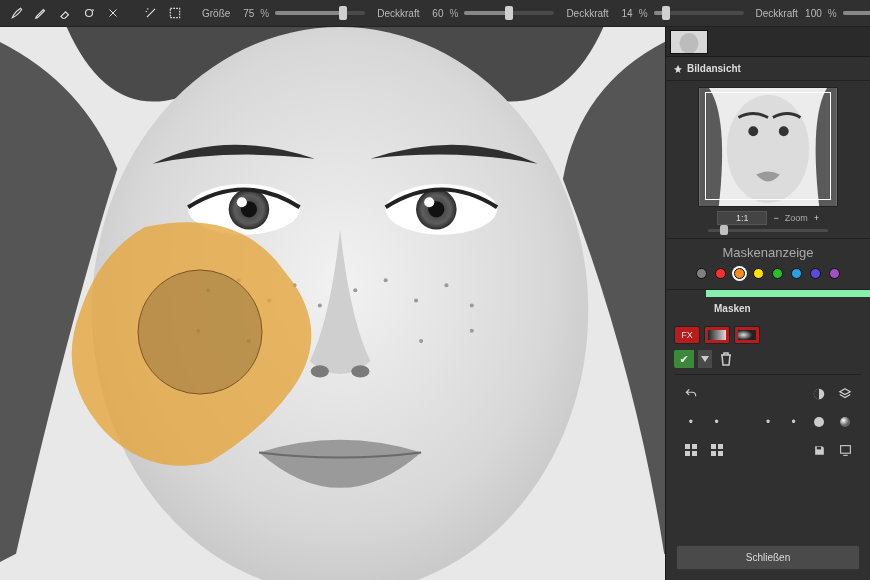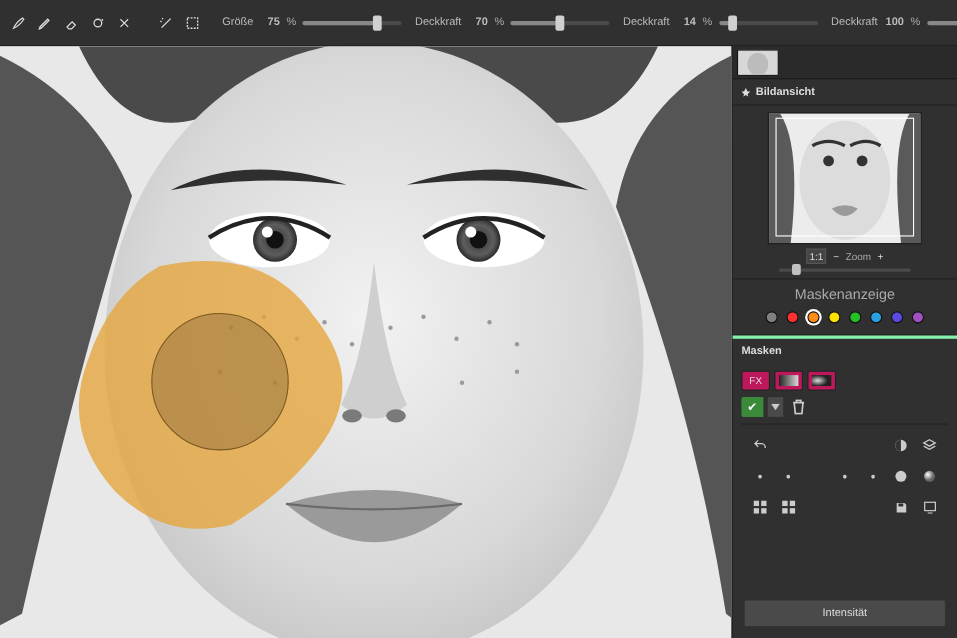--- a/index.html
+++ b/index.html
@@ -1,42 +1,42 @@
 <!DOCTYPE html>
 <html><head>
 <meta charset="utf-8">
 <style>
   * { margin: 0; padding: 0; box-sizing: border-box; }
   html, body { width: 870px; height: 580px; overflow: hidden; font-family: Arial, Helvetica, sans-serif; background: #1a1a1a; color: #c0c0c0; font-size: 10px; }
   .app { display: flex; flex-direction: column; width: 100%; height: 100%; }
 
   
   .toolbar {
-    height: 42px;
+    height: 27px;
     background: #303030;
     display: flex;
     align-items: center;
     padding: 0 6px;
     gap: 4px;
     border-bottom: 1px solid #222;
     justify-content: space-between;
   }
   .tool-icons { display: flex; align-items: center; gap: 2px; }
   .tool-icons .tool-btn {
     width: 22px; height: 22px;
     display: flex; align-items: center; justify-content: center;
     border-radius: 2px;
     color: #ddd;
     cursor: pointer;
   }
   .toolbar .sep { width: 1px; height: 20px; background: #454545; margin: 0 4px; }
   .sliders { display: flex; align-items: center; gap: 12px; flex: 1; }
   .slider-group { display: flex; align-items: center; gap: 6px; font-size: 10px; color: #bbb; }
   .slider-group .label { white-space: nowrap; }
-  .slider-group .value { white-space: nowrap; min-width: 18px; text-align: right; font-weight: bold; }
+  .slider-group .value { white-space: nowrap; min-width: 18px; text-align: right; }
   .slider-group .unit { color: #aaa; }
   .slider-track {
     width: 90px; height: 4px; background: #4a4a4a; position: relative; border-radius: 2px;
   }
   .slider-track .fill {
     height: 100%; background: #888; border-radius: 2px 0 0 2px;
   }
   .slider-track .thumb {
     width: 8px; height: 14px; background: #d0d0d0; border-radius: 2px;
     position: absolute; top: -5px; transform: translateX(-4px);
@@ -85,24 +85,24 @@
     position: absolute; border: 1px solid #fff;
     left: 6px; top: 4px; right: 6px; bottom: 6px;
   }
   .zoom-row { display: flex; align-items: center; justify-content: center; gap: 6px; font-size: 9px; color: #aaa; margin-top: 4px; }
   .zoom-row .zoom-slider { width: 120px; height: 3px; background: #4a4a4a; position: relative; border-radius: 2px; }
   .zoom-row .zoom-slider .thumb { width: 8px; height: 10px; background: #c0c0c0; border-radius: 2px; position: absolute; top: -4px; left: 10%; }
   .panel-label { text-align: center; font-size: 13px; color: #aaa; margin-bottom: 4px; }
   .color-dots { display: flex; justify-content: center; gap: 8px; padding: 4px 0; }
   .color-dot { width: 11px; height: 11px; border-radius: 50%; border: 1px solid #111; cursor: pointer; }
 
-  .mask-header { display: flex; align-items: flex-end; gap: 4px; padding: 6px 8px; font-size: 10px; font-weight: bold; color: #ddd; border-top: 3px solid #86efac; }
+  .mask-header { display: flex; align-items: flex-end; gap: 4px; padding: 6px 8px; font-size: 10px; font-weight: bold; color: #ddd; border-top: 7px solid #86efac; margin-left: 40px; }
   .mask-btns-row { display: flex; gap: 4px; }
   .mask-small-btn {
-    width: 26px; height: 18px; background: #be185d; border: 1px solid #222;
+    width: 26px; height: 18px; background: #b91c1c; border: 1px solid #222;
     display: flex; align-items: center; justify-content: center; font-size: 9px; color: #ddd;
     border-radius: 2px; cursor: pointer;
   }
   .mask-dropdown {
     display: flex; align-items: center; margin-top: 6px; gap: 4px;
   }
   .mask-dropdown .check {
     width: 20px; height: 18px; background: #3a8a3a; display: flex; align-items: center; justify-content: center; color: #fff; font-size: 11px; border-radius: 2px 0 0 2px;
   }
   .mask-dropdown .sel {
@@ -194,21 +194,21 @@
         <span class="label">Größe</span>
         <span class="value">75</span>
         <span class="unit">%</span>
         <div class="slider-track">
             <div class="fill" style="width:75%"></div>
             <div class="thumb" style="left:75%"></div>
           </div>
       </div>
       <div class="slider-group">
         <span class="label">Deckkraft</span>
-        <span class="value">70</span>
+        <span class="value">60</span>
         <span class="unit">%</span>
         <div class="slider-track">
             <div class="fill" style="width:50%"></div>
             <div class="thumb" style="left:50%"></div>
           </div>
       </div>
       <div class="slider-group">
         <span class="label">Deckkraft</span>
         <span class="value">14</span>
         <span class="unit">%</span>
@@ -336,21 +336,21 @@
             <ellipse cx="70" cy="62" rx="42" ry="55" fill="#dcdcdc"></ellipse>
             <path d="M40 30 q15 -8 30 0" stroke="#333" stroke-width="3" fill="none"></path>
             <path d="M75 30 q15 -8 28 0" stroke="#333" stroke-width="3" fill="none"></path>
             <circle cx="55" cy="44" r="5" fill="#333"></circle>
             <circle cx="86" cy="44" r="5" fill="#333"></circle>
             <path d="M58 88 q12 -6 24 0 q-6 7 -12 7 q-6 0 -12 -7Z" fill="#9a9a9a"></path>
           </svg>
           <div class="nav-frame"></div>
         </div>
         <div class="zoom-row">
-          <span style="border:1px solid #555;padding:1px 2px;background:#444;color:#ddd;">1:1</span>
+          <span style="border:1px solid #555;padding:1px 18px;background:#444;color:#ddd;">1:1</span>
           <span style="color:#ddd">−</span>
           <span>Zoom</span>
           <span style="color:#ddd">+</span>
         </div>
         <div class="zoom-row">
           <div class="zoom-slider">
               <div class="thumb"></div>
             </div>
         </div>
       </div>
@@ -490,17 +490,17 @@
                 <rect x="3" y="3" width="18" height="14"></rect>
                 <path d="M8 21h8"></path>
               </svg>
             </div>
         </div>
       </div>
 
       <div class="spacer"></div>
 
       <div class="close-btn">
-        <span>Intensität</span>
+        <span>Schließen</span>
       </div>
     </div>
   </div>
 </div>
 
 </body></html>

